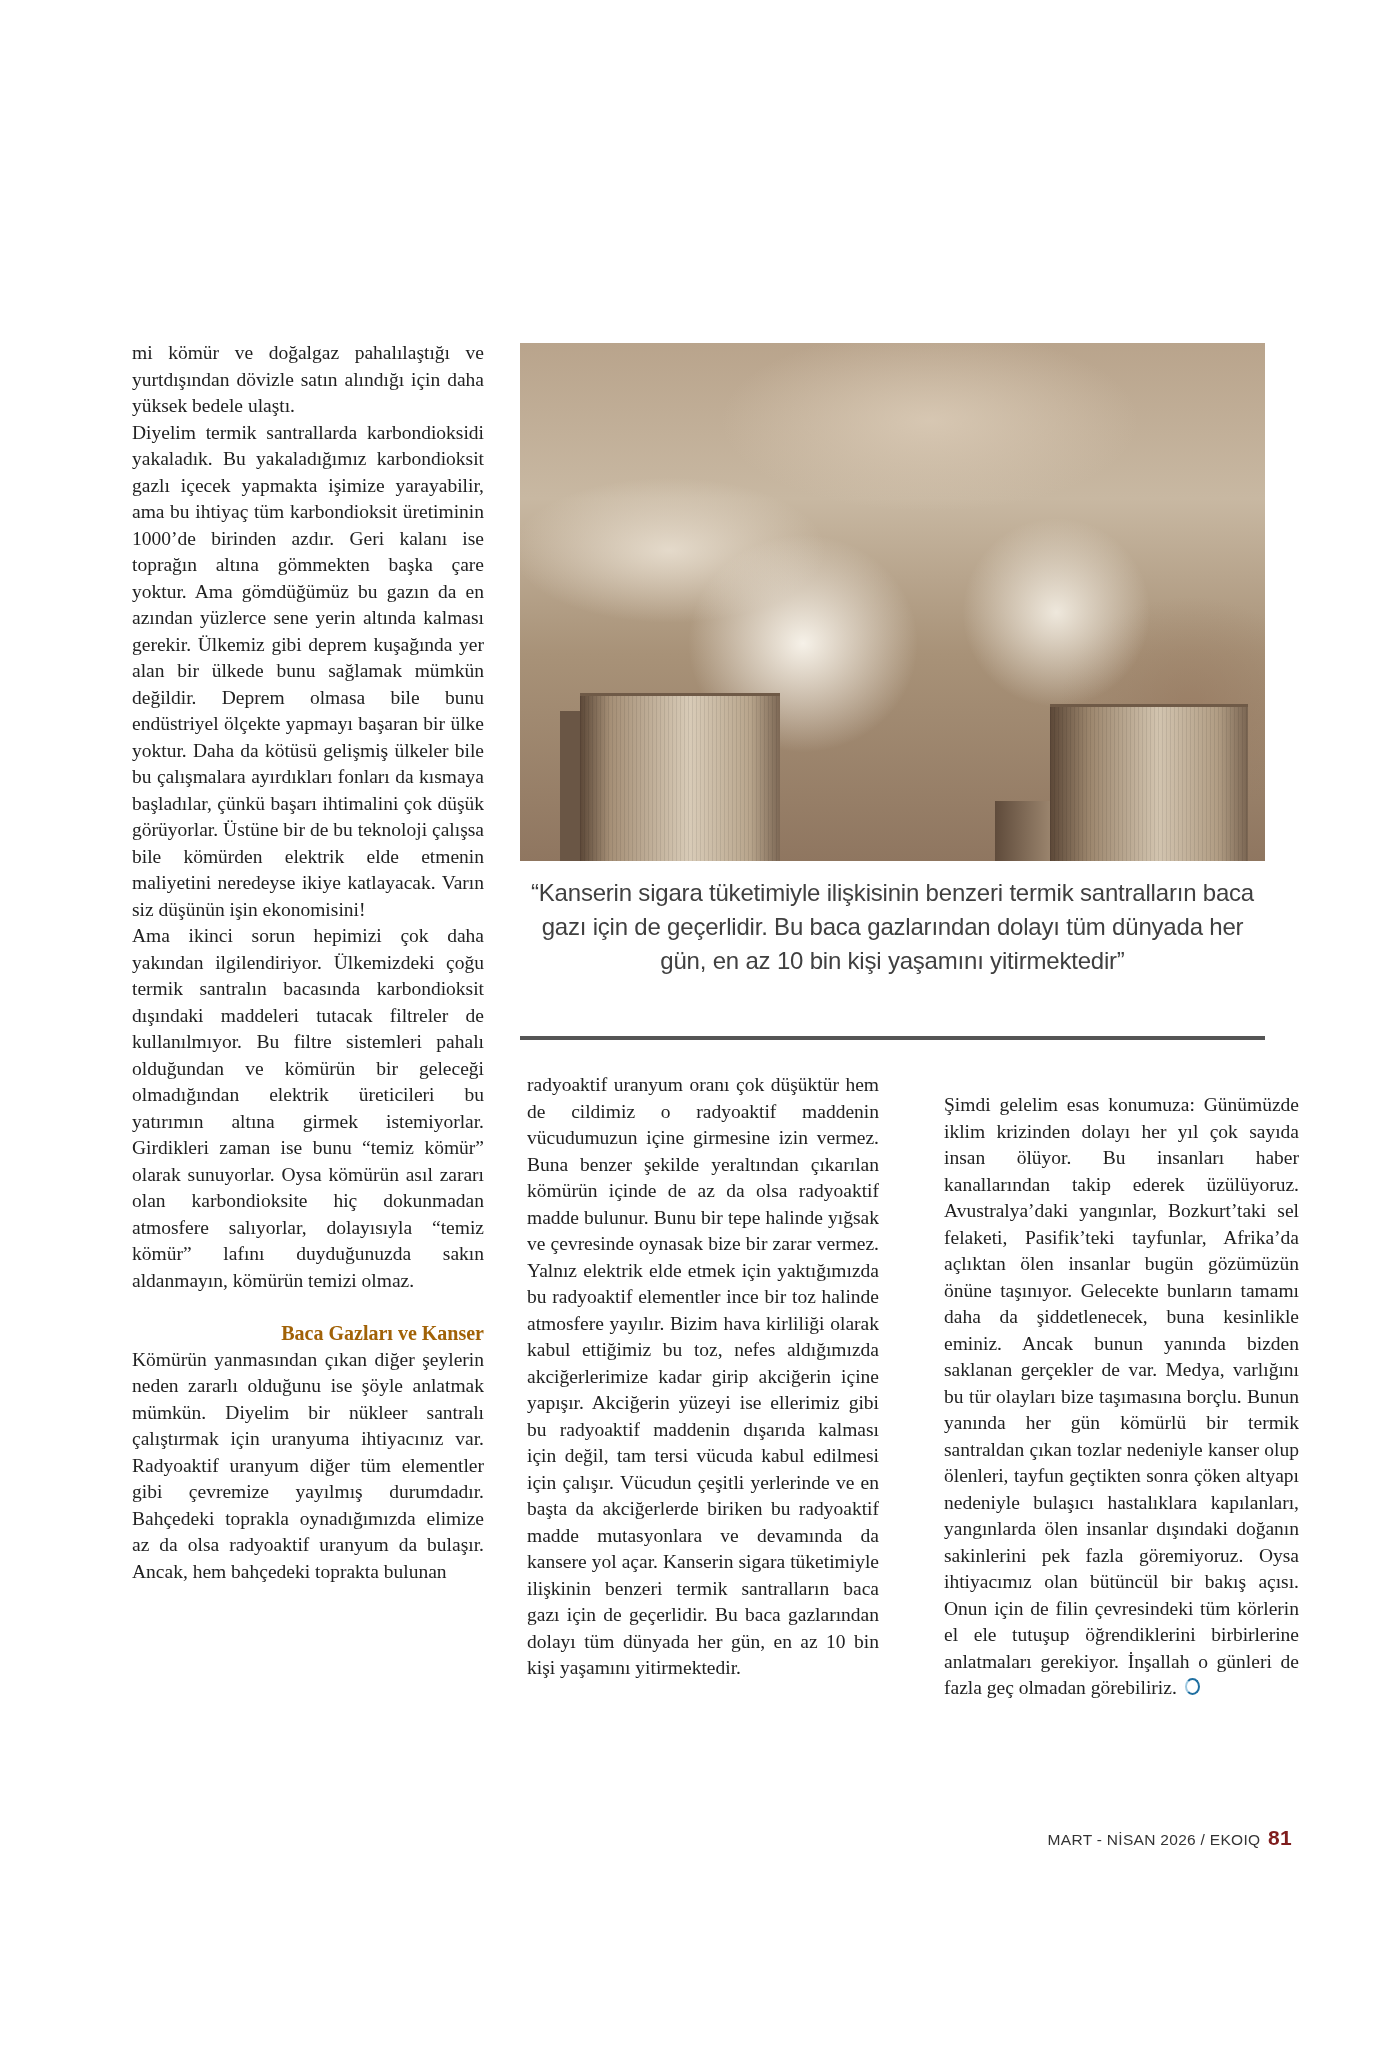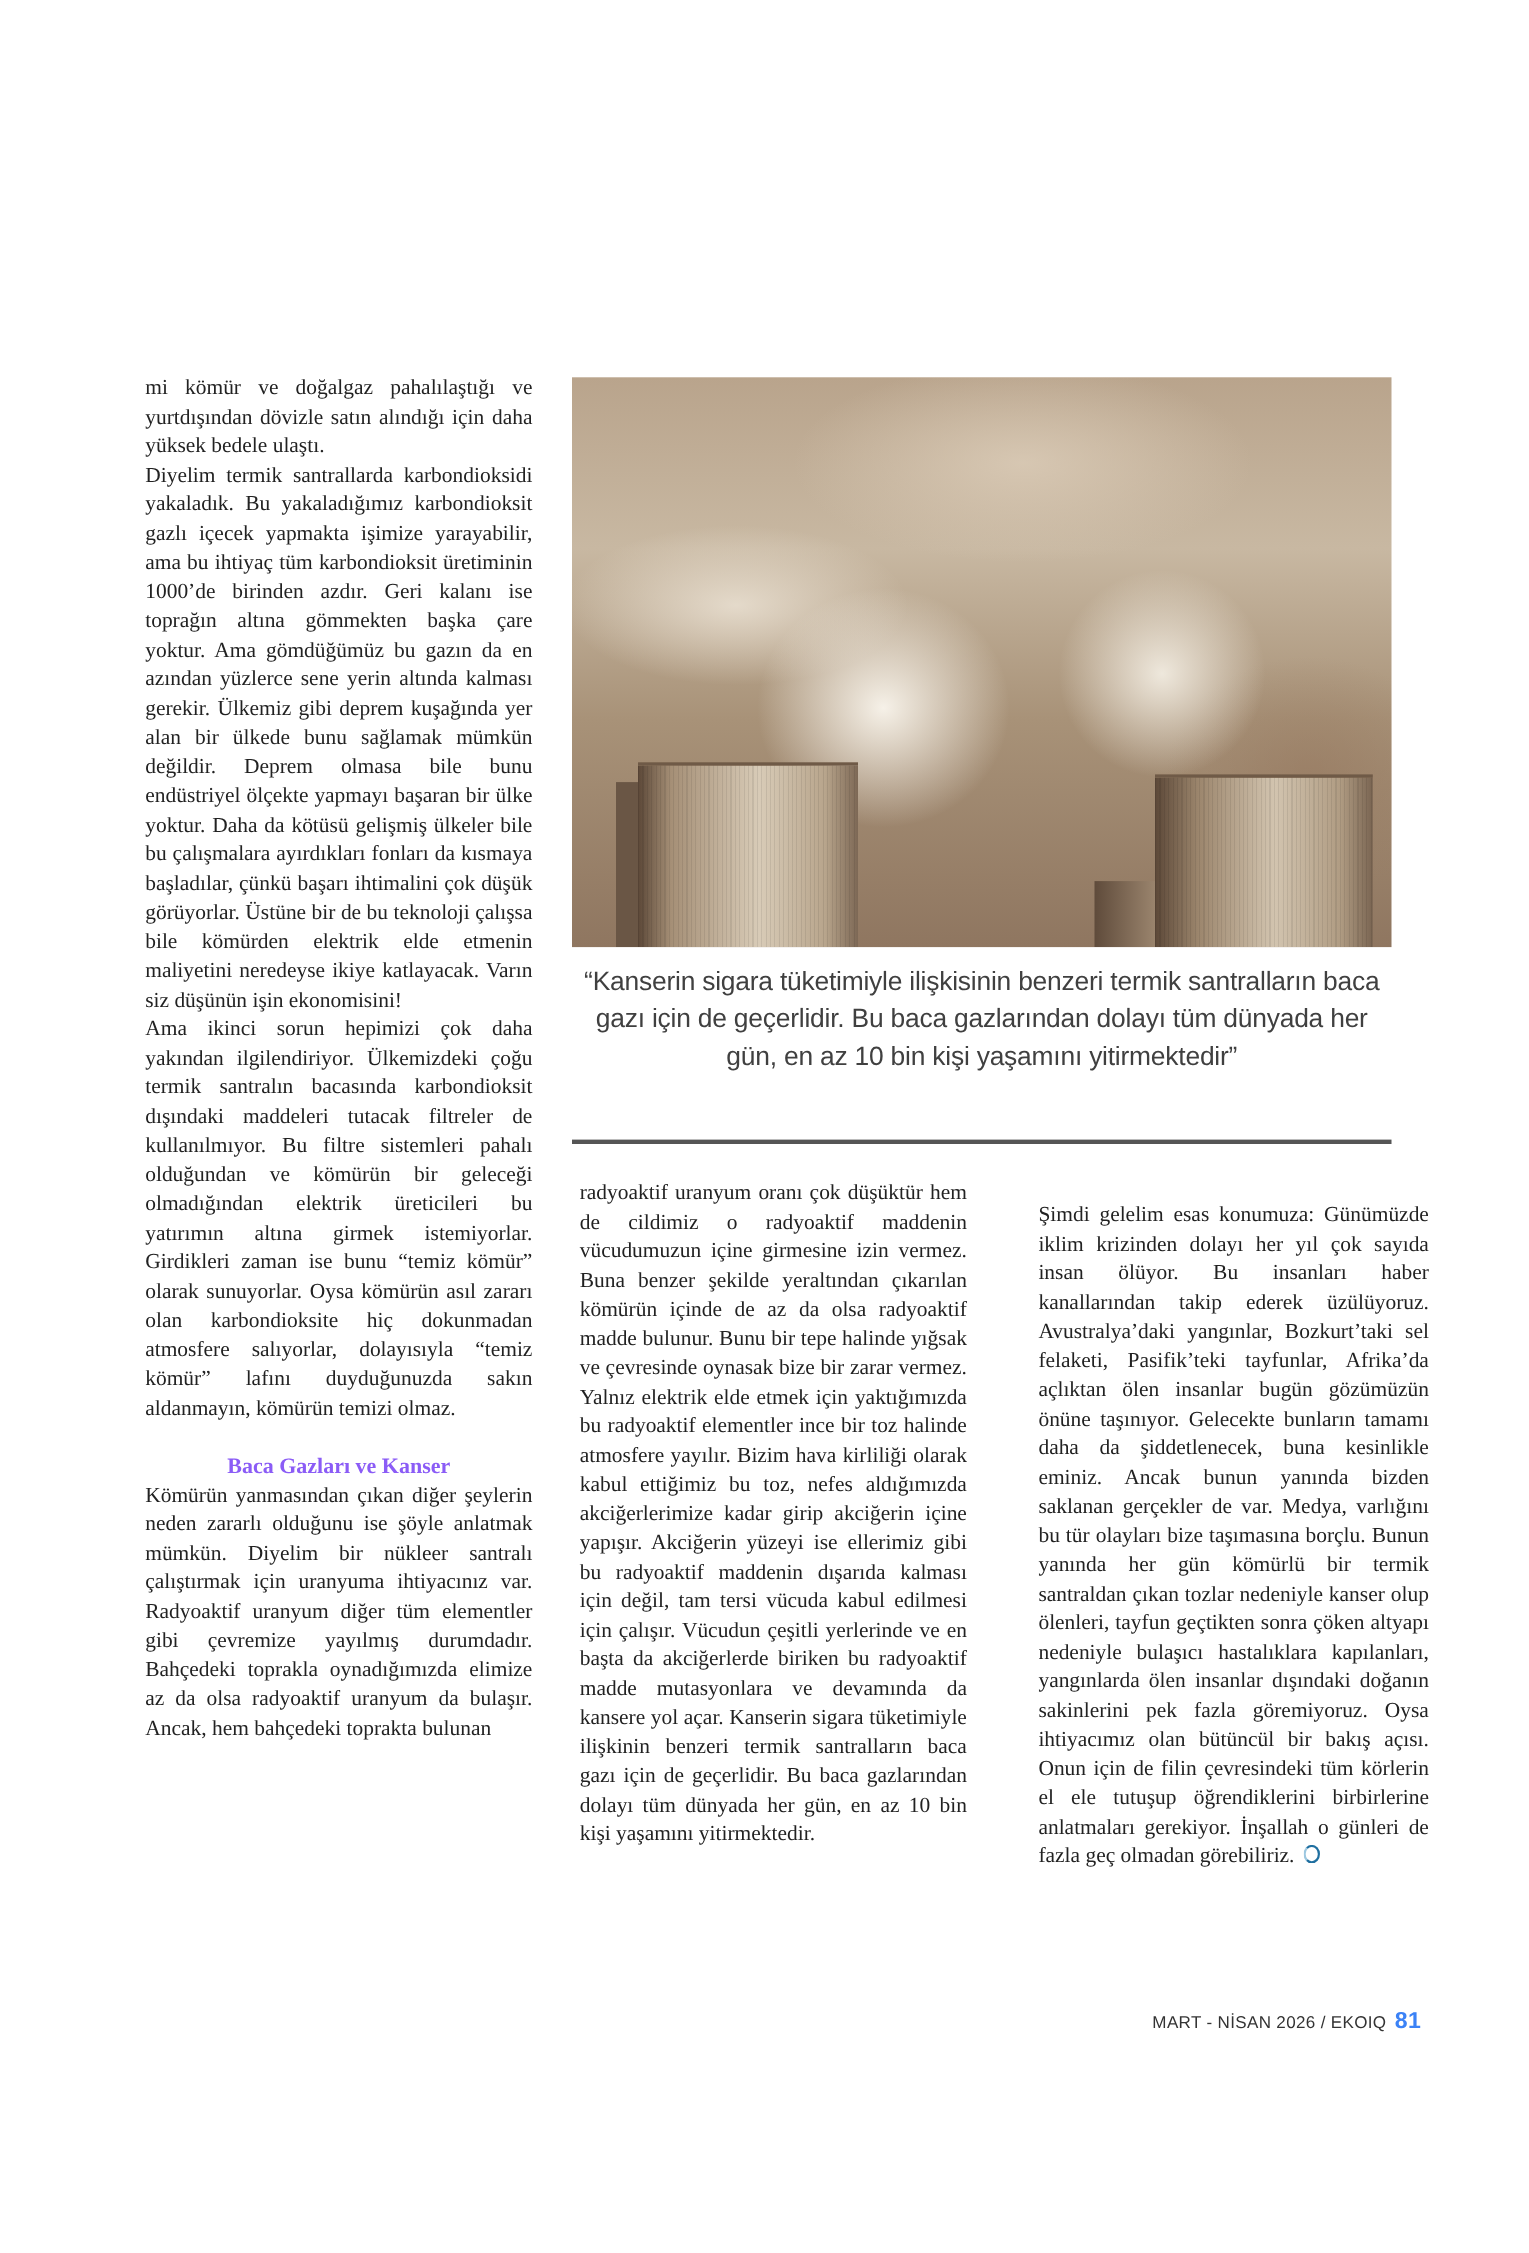--- a/index.html
+++ b/index.html
@@ -2,40 +2,40 @@
 <html><head>
   <meta charset="utf-8">
   <style>
     html, body { margin:0; padding:0; background:#ffffff; }
     body { width:1390px; height:2048px; position:relative; overflow:hidden; }
     .col { position:absolute; font-family:"Liberation Serif", "DejaVu Serif", serif; font-size:19.5px; line-height:26.5px; color:#222; text-align:justify; hyphens:manual; }
     .col p { margin:0; }
     #col-left { left:132px; top:340px; width:352px; }
     #col-mid { left:527px; top:1072px; width:352px; }
     #col-right { left:944px; top:1072px; width:355px;margin-top:20px; }
-    .subhead { color:#8b5cf6; font-weight:bold; font-family:"Liberation Serif", serif; font-size:20px; margin-top:26px !important; text-align:center; }
+    .subhead { color:#a16207; font-weight:bold; font-family:"Liberation Serif", serif; font-size:20px; margin-top:26px !important; text-align:right; }
     .photo { position:absolute; left:520px; top:343px; width:745px; height:518px; overflow:hidden;
       background:
         radial-gradient(ellipse 22% 30% at 38% 58%, rgba(250,246,238,0.95), rgba(250,246,238,0) 70%),
         radial-gradient(ellipse 18% 26% at 72% 52%, rgba(245,240,230,0.9), rgba(245,240,230,0) 70%),
         radial-gradient(ellipse 30% 20% at 20% 40%, rgba(235,226,212,0.85), rgba(235,226,212,0) 70%),
         radial-gradient(ellipse 40% 25% at 55% 15%, rgba(220,205,185,0.8), rgba(220,205,185,0) 70%),
         radial-gradient(ellipse 25% 30% at 90% 70%, rgba(150,120,95,0.6), rgba(150,120,95,0) 70%),
         linear-gradient(180deg, #b9a48c 0%, #c8b8a2 30%, #a89278 60%, #8f7660 100%); }
     .tower { position:absolute; bottom:0; background:repeating-linear-gradient(90deg, #c9b8a0 0 3px, #b39f86 3px 5px); }
     .tower.t1 { left:60px; width:200px; height:165px; border-top:3px solid #6f5a47; background:linear-gradient(90deg,#5c4838 0%,#a58f76 15%,#d8cbb7 55%,#b8a58c 85%,#7d6855 100%); }
     .tower.t3 { left:475px; width:55px; height:60px; background:linear-gradient(90deg,#5f4b3b,#9a846d); }
     .tower.t4 { left:530px; width:198px; height:154px; border-top:3px solid #6f5a47; background:linear-gradient(90deg,#5c4838 0%,#9c866d 20%,#d2c4af 55%,#b09c83 85%,#7a6552 100%); }
     .tower.t0 { left:40px; width:22px; height:150px; background:#6a5645; }
     .tower-lines { position:absolute; inset:0; background:repeating-linear-gradient(90deg, rgba(0,0,0,0.08) 0 1px, rgba(0,0,0,0) 1px 4px); }
     .pullquote { position:absolute; left:520px; top:876px; width:745px; text-align:center; font-family:"Liberation Sans", "DejaVu Sans", sans-serif; font-size:24px; line-height:34px; color:#404040; letter-spacing:-0.2px; }
     .rule { position:absolute; left:520px; top:1036px; width:745px; height:4px; background:#555; }
     .end-mark { display:inline-block; width:11px; height:13px; border:2.5px solid #1f6fa0; border-radius:50%; border-left-color:#9cc7e0; vertical-align:-1px; margin-left:8px; }
     .footer { position:absolute; right:98px; top:1826px; font-family:"Liberation Sans", "DejaVu Sans", sans-serif; font-size:15.5px; color:#333; letter-spacing:0.3px; }
-    .footer .pg { font-weight:bold; font-size:21px; color:#3b82f6; margin-left:3px; }
+    .footer .pg { font-weight:bold; font-size:21px; color:#7f1d1d; margin-left:3px; }
   </style>
 </head>
 <body>
 
 <div id="col-left" class="col">
   <p>mi kömür ve doğalgaz pahalılaştığı ve yurtdışından dövizle satın alındığı için daha yüksek bedele ulaştı.</p>
   <p>Diyelim termik santrallarda karbondioksidi yakaladık. Bu yakaladığımız karbondioksit gazlı içecek yapmakta işimize yarayabilir, ama bu ihtiyaç tüm karbondioksit üretiminin 1000’de birinden azdır. Geri kalanı ise toprağın altına gömmekten başka çare yoktur. Ama gömdüğümüz bu gazın da en azından yüzlerce sene yerin altında kalması gerekir. Ülkemiz gibi deprem kuşağında yer alan bir ülkede bunu sağlamak mümkün değildir. Deprem olmasa bile bunu endüstriyel ölçekte yapmayı başaran bir ülke yoktur. Daha da kötüsü gelişmiş ülkeler bile bu çalışmalara ayırdıkları fonları da kısmaya başladılar, çünkü başarı ihtimalini çok düşük görüyorlar. Üstüne bir de bu teknoloji çalışsa bile kömürden elektrik elde etmenin maliyetini neredeyse ikiye katlayacak. Varın siz düşünün işin ekonomisini!</p>
   <p>Ama ikinci sorun hepimizi çok daha yakından ilgilendiriyor. Ülkemizdeki çoğu termik santralın bacasında karbondioksit dışındaki maddeleri tutacak filtreler de kullanılmıyor. Bu filtre sistemleri pahalı olduğundan ve kömürün bir geleceği olmadığından elektrik üreticileri bu yatırımın altına girmek istemiyorlar. Girdikleri zaman ise bunu “temiz kömür” olarak sunuyorlar. Oysa kömürün asıl zararı olan karbondioksite hiç dokunmadan atmosfere salıyorlar, dolayısıyla “temiz kömür” lafını duyduğunuzda sakın aldanmayın, kömürün temizi olmaz.</p>
   <p class="subhead">Baca Gazları ve Kanser</p>
   <p>Kömürün yanmasından çıkan diğer şeylerin neden zararlı olduğunu ise şöyle anlatmak mümkün. Diyelim bir nükleer santralı çalıştırmak için uranyuma ihtiyacınız var. Radyoaktif uranyum diğer tüm elementler gibi çevremize yayılmış durumdadır. Bahçedeki toprakla oynadığımızda elimize az da olsa radyoaktif uranyum da bulaşır. Ancak, hem bahçedeki toprakta bulunan</p>

